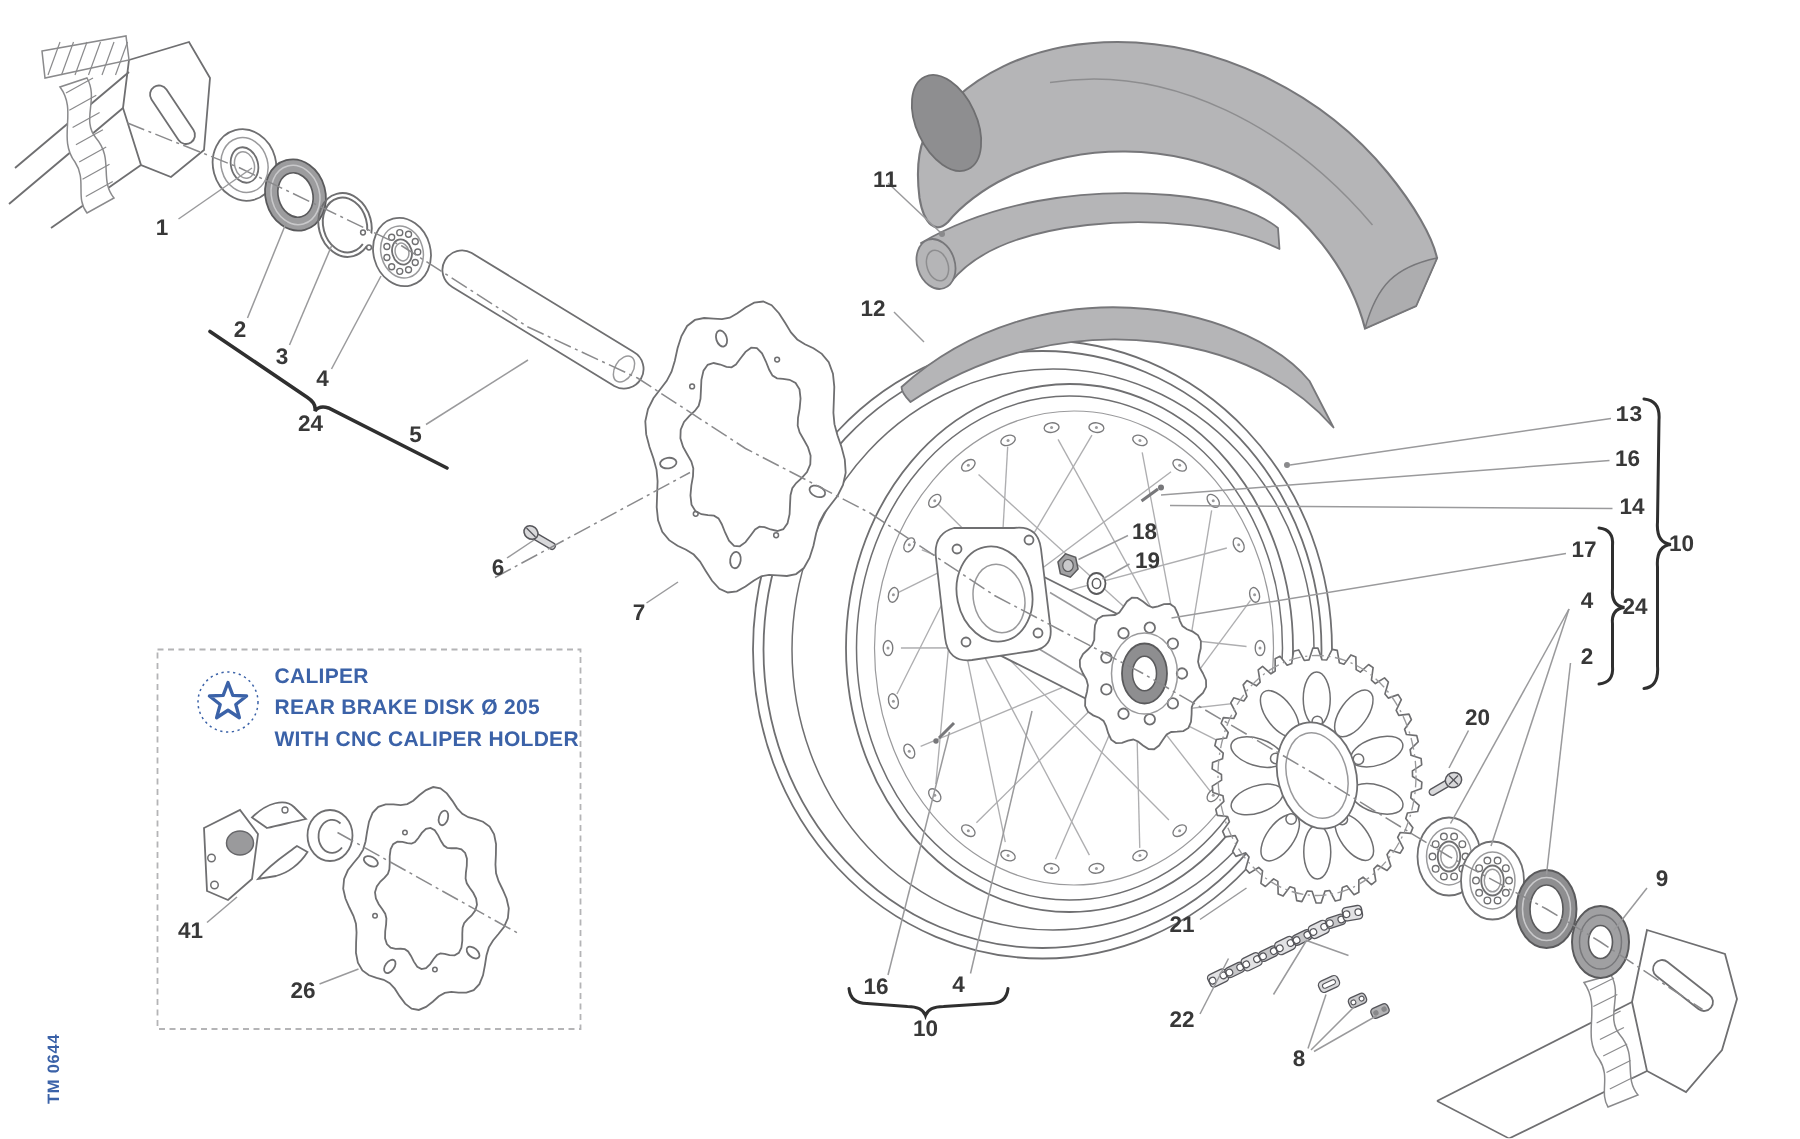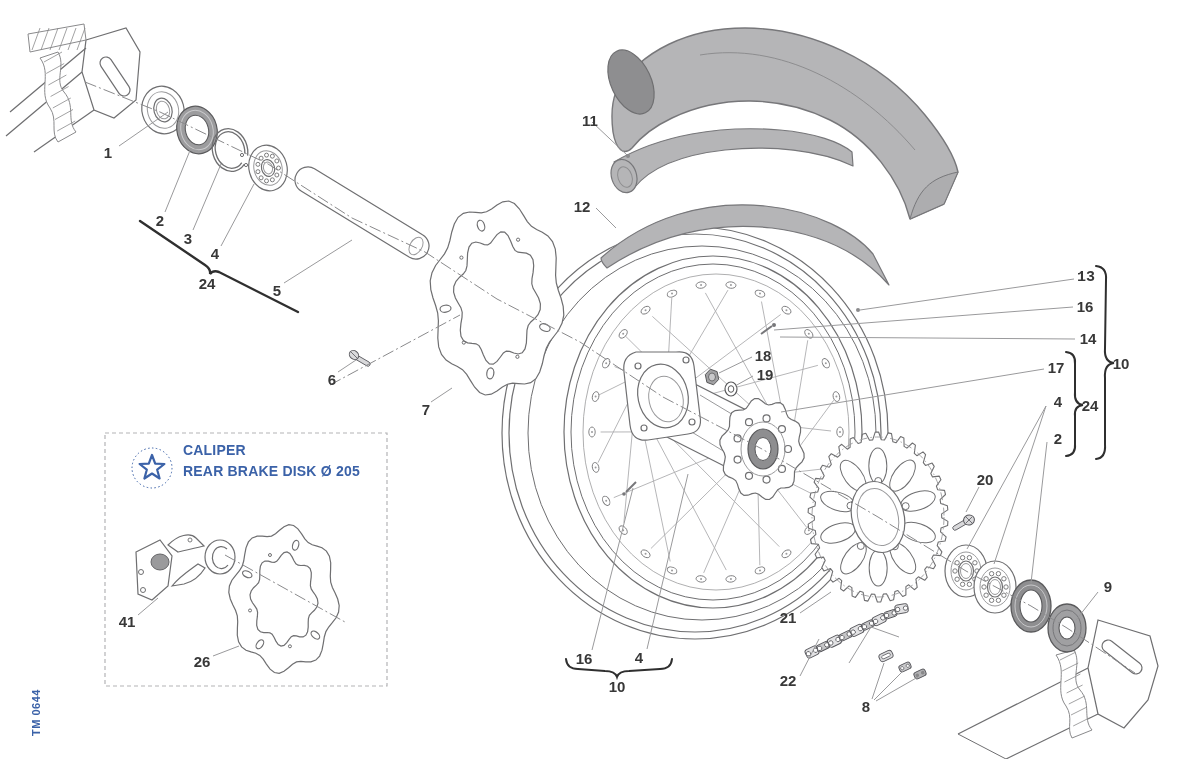--- a/index.html
+++ b/index.html
@@ -455,20 +455,21 @@
       <g>
         <path d="M1096,266 Q1107,267 1106,280 L1105,348 Q1104,362 1114,363 Q1104,364 1105,378 L1105,444 Q1106,458 1096,459" fill="none" stroke="#2f2f2f" stroke-width="2" stroke-linecap="round"></path>
         <path d="M1066,352 Q1076,353 1075,364 L1075,392 Q1074,404 1083,405 Q1074,406 1075,416 L1075,444 Q1076,455 1066,456" fill="none" stroke="#2f2f2f" stroke-width="2" stroke-linecap="round"></path>
         <path d="M566,659 Q567,669 578,669 L605,671 Q615,671 617,677 Q619,671 629,671 L660,669 Q671,669 672,659" fill="none" stroke="#2f2f2f" stroke-width="2" stroke-linecap="round"></path>
         <path d="M140,221 L205,265 Q211,269 210,274 Q213,270 219,272 L298,312" fill="none" stroke="#2f2f2f" stroke-width="2.4" stroke-linecap="round"></path>
       </g>
     </svg>
   <div class="note">
     <div>CALIPER</div>
     <div>REAR BRAKE DISK Ø 205</div>
+    <div>WITH CNC CALIPER HOLDER</div>
   </div>
   <div class="code">TM 0644</div>
 <div class="plabel" style="left: 108px; top: 152px;">1</div>
     <div class="plabel" style="left: 160px; top: 220px;">2</div>
     <div class="plabel" style="left: 188px; top: 238px;">3</div>
     <div class="plabel" style="left: 215px; top: 253px;">4</div>
     <div class="plabel" style="left: 207px; top: 283px;">24</div>
     <div class="plabel" style="left: 277px; top: 290px;">5</div>
     <div class="plabel" style="left: 332px; top: 379px;">6</div>
     <div class="plabel" style="left: 426px; top: 409px;">7</div>

